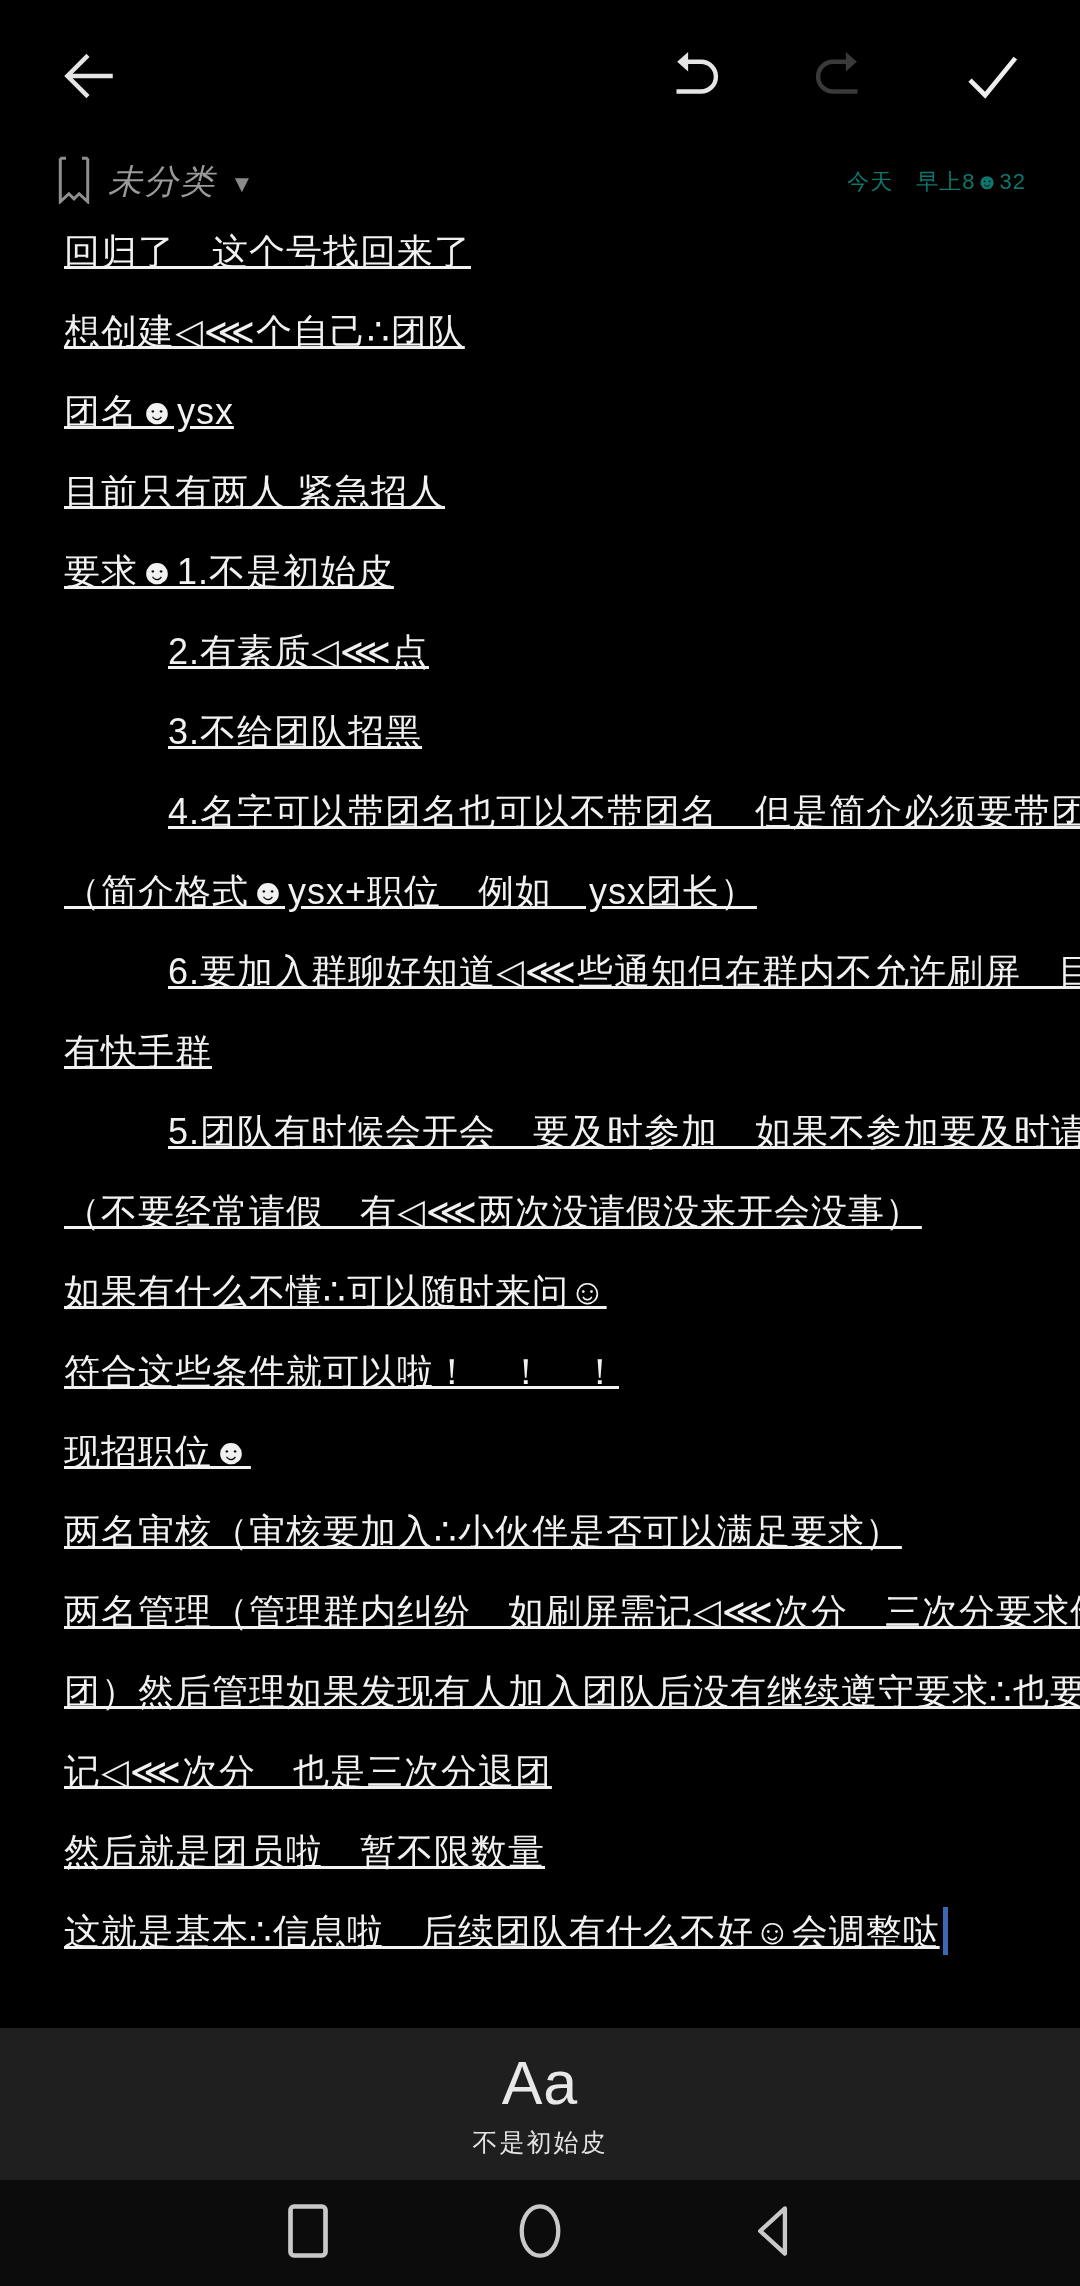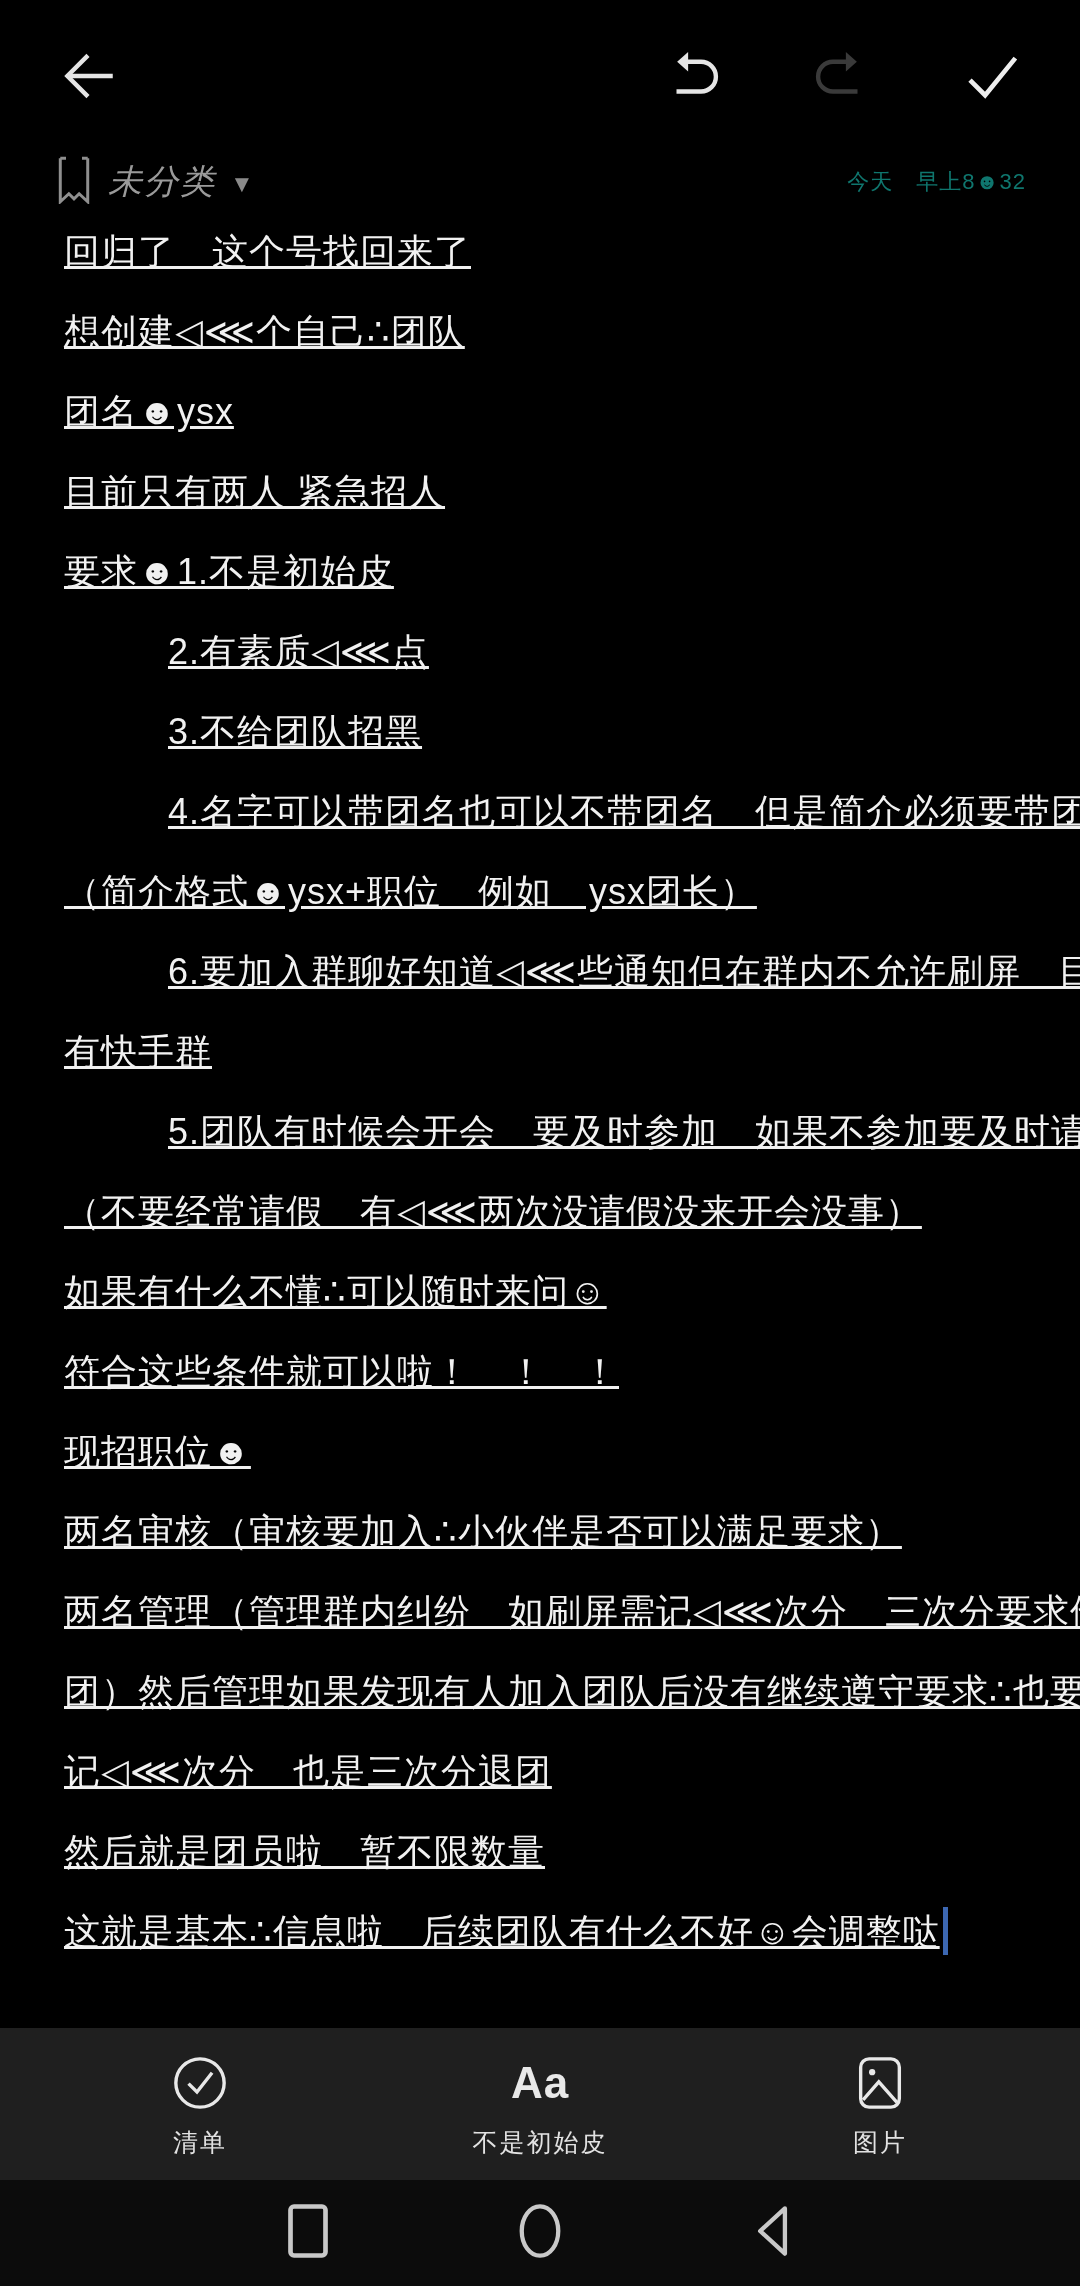--- a/index.html
+++ b/index.html
@@ -40,21 +40,21 @@
     vertical-align:middle;margin-left:3px;transform:translateY(-3px);
   }
   
   .toolbar{
     position:absolute;top:2028px;left:0;width:1080px;height:152px;
     background:#1f1f1f;display:flex;align-items:center;justify-content:space-around;
     padding:0 30px;box-sizing:border-box;
   }
   .tool-item{display:flex;flex-direction:column;align-items:center;gap:14px;width:160px;}
   .tool-icon{height:62px;display:flex;align-items:flex-end;justify-content:center;color:#e8e8e8;}
-  .tool-icon.aa{font-size:44px;line-height:58px;color:#e8e8e8;letter-spacing:1px;font-weight:bold;}
+  .tool-icon.aa{font-size:61px;line-height:58px;color:#e8e8e8;letter-spacing:1px;}
   .tool-label{font-size:25px;color:#e2e2e2;letter-spacing:2px;}
   
   .navbar{
     position:absolute;top:2180px;left:0;width:1080px;height:106px;
     background:#0c0c0c;display:flex;align-items:center;justify-content:center;gap:172px;
   }
   .nav-btn{width:60px;height:60px;display:flex;align-items:center;justify-content:center;}
 </style>
 </head>
 <body>
@@ -106,41 +106,22 @@
     <span class="cat-label">未分类</span>
     <span class="cat-caret">▼</span>
   </div>
   <span class="timestamp">今天　早上8☻32</span>
 </div>
 
 <div class="note"><div class="note-line">回归了　这个号找回来了</div><div class="note-line">想创建◁⋘个自己∴团队</div><div class="note-line">团名☻ysx</div><div class="note-line">目前只有两人 紧急招人</div><div class="note-line">要求☻1.不是初始皮</div><div class="note-line indent">2.有素质◁⋘点</div><div class="note-line indent">3.不给团队招黑</div><div class="note-line indent">4.名字可以带团名也可以不带团名　但是简介必须要带团名</div><div class="note-line">（简介格式☻ysx+职位　例如　ysx团长）</div><div class="note-line indent">6.要加入群聊好知道◁⋘些通知但在群内不允许刷屏　目前</div><div class="note-line">有快手群</div><div class="note-line indent">5.团队有时候会开会　要及时参加　如果不参加要及时请假</div><div class="note-line">（不要经常请假　有◁⋘两次没请假没来开会没事）</div><div class="note-line">如果有什么不懂∴可以随时来问☺</div><div class="note-line">符合这些条件就可以啦！　！　！</div><div class="note-line">现招职位☻</div><div class="note-line">两名审核（审核要加入∴小伙伴是否可以满足要求）</div><div class="note-line">两名管理（管理群内纠纷　如刷屏需记◁⋘次分　三次分要求他退</div><div class="note-line">团）然后管理如果发现有人加入团队后没有继续遵守要求∴也要</div><div class="note-line">记◁⋘次分　也是三次分退团</div><div class="note-line">然后就是团员啦　暂不限数量</div><div class="note-line">这就是基本∴信息啦　后续团队有什么不好☺会调整哒<span class="caret" style="background: rgb(60, 103, 178);"></span></div></div>
 
 <div class="toolbar">
   <div class="tool-item">
-    <span class="tool-icon">
-      <svg width="58" height="58" viewBox="0 0 48 48" fill="none" stroke="#e8e8e8" stroke-width="2.8">
-        <circle cx="24" cy="24" r="20"></circle>
-        <path d="M14.5 24.5 L21.5 31.5 L34 15.5"></path>
-      </svg>
-    </span>
-    <span class="tool-label">清单</span>
-  </div>
-  <div class="tool-item">
     <span class="tool-icon aa">Aa</span>
     <span class="tool-label">不是初始皮</span>
-  </div>
-  <div class="tool-item">
-    <span class="tool-icon">
-      <svg width="52" height="58" viewBox="0 0 40 48" fill="none" stroke="#e8e8e8" stroke-width="2.8">
-        <rect x="4" y="4" width="32" height="40" rx="7"></rect>
-        <circle cx="13.5" cy="15" r="2.6" fill="#e8e8e8" stroke="none"></circle>
-        <path d="M6 38 L19 23 L34 40"></path>
-      </svg>
-    </span>
-    <span class="tool-label">图片</span>
   </div>
 </div>
 
 <div class="navbar">
   <div class="nav-btn">
     <span>
       <svg width="44" height="56" viewBox="0 0 36 48" fill="none" stroke="#c9c9c9" stroke-width="4">
         <rect x="3" y="3" width="30" height="42" rx="3"></rect>
       </svg>
     </span>

